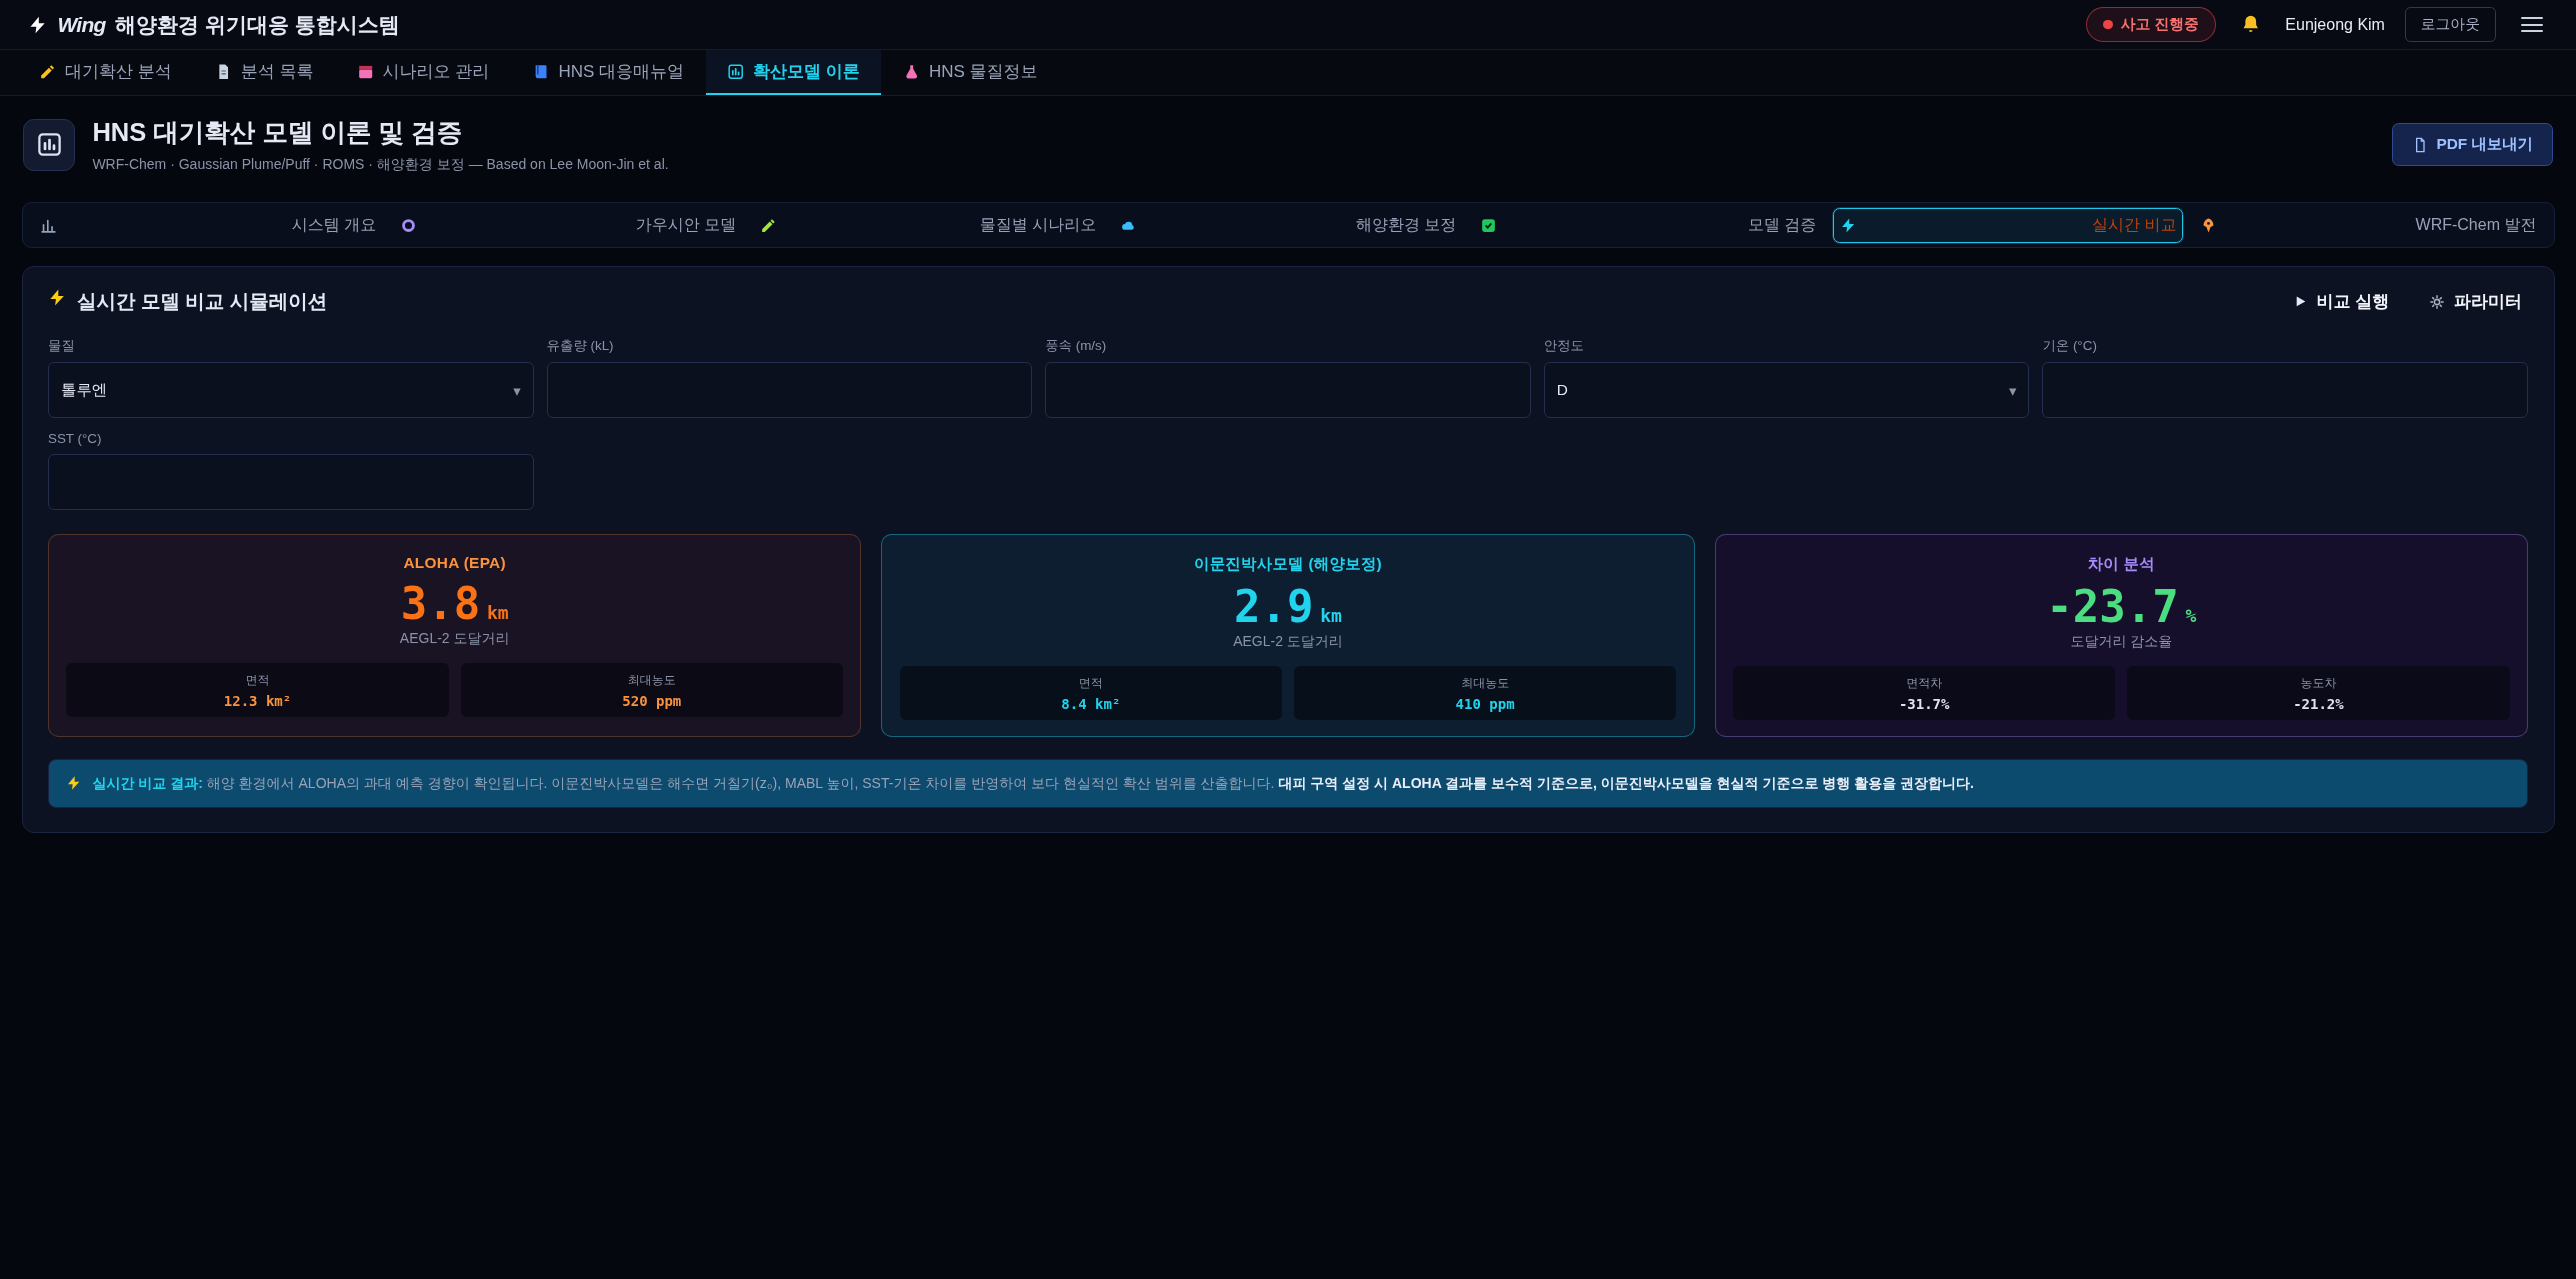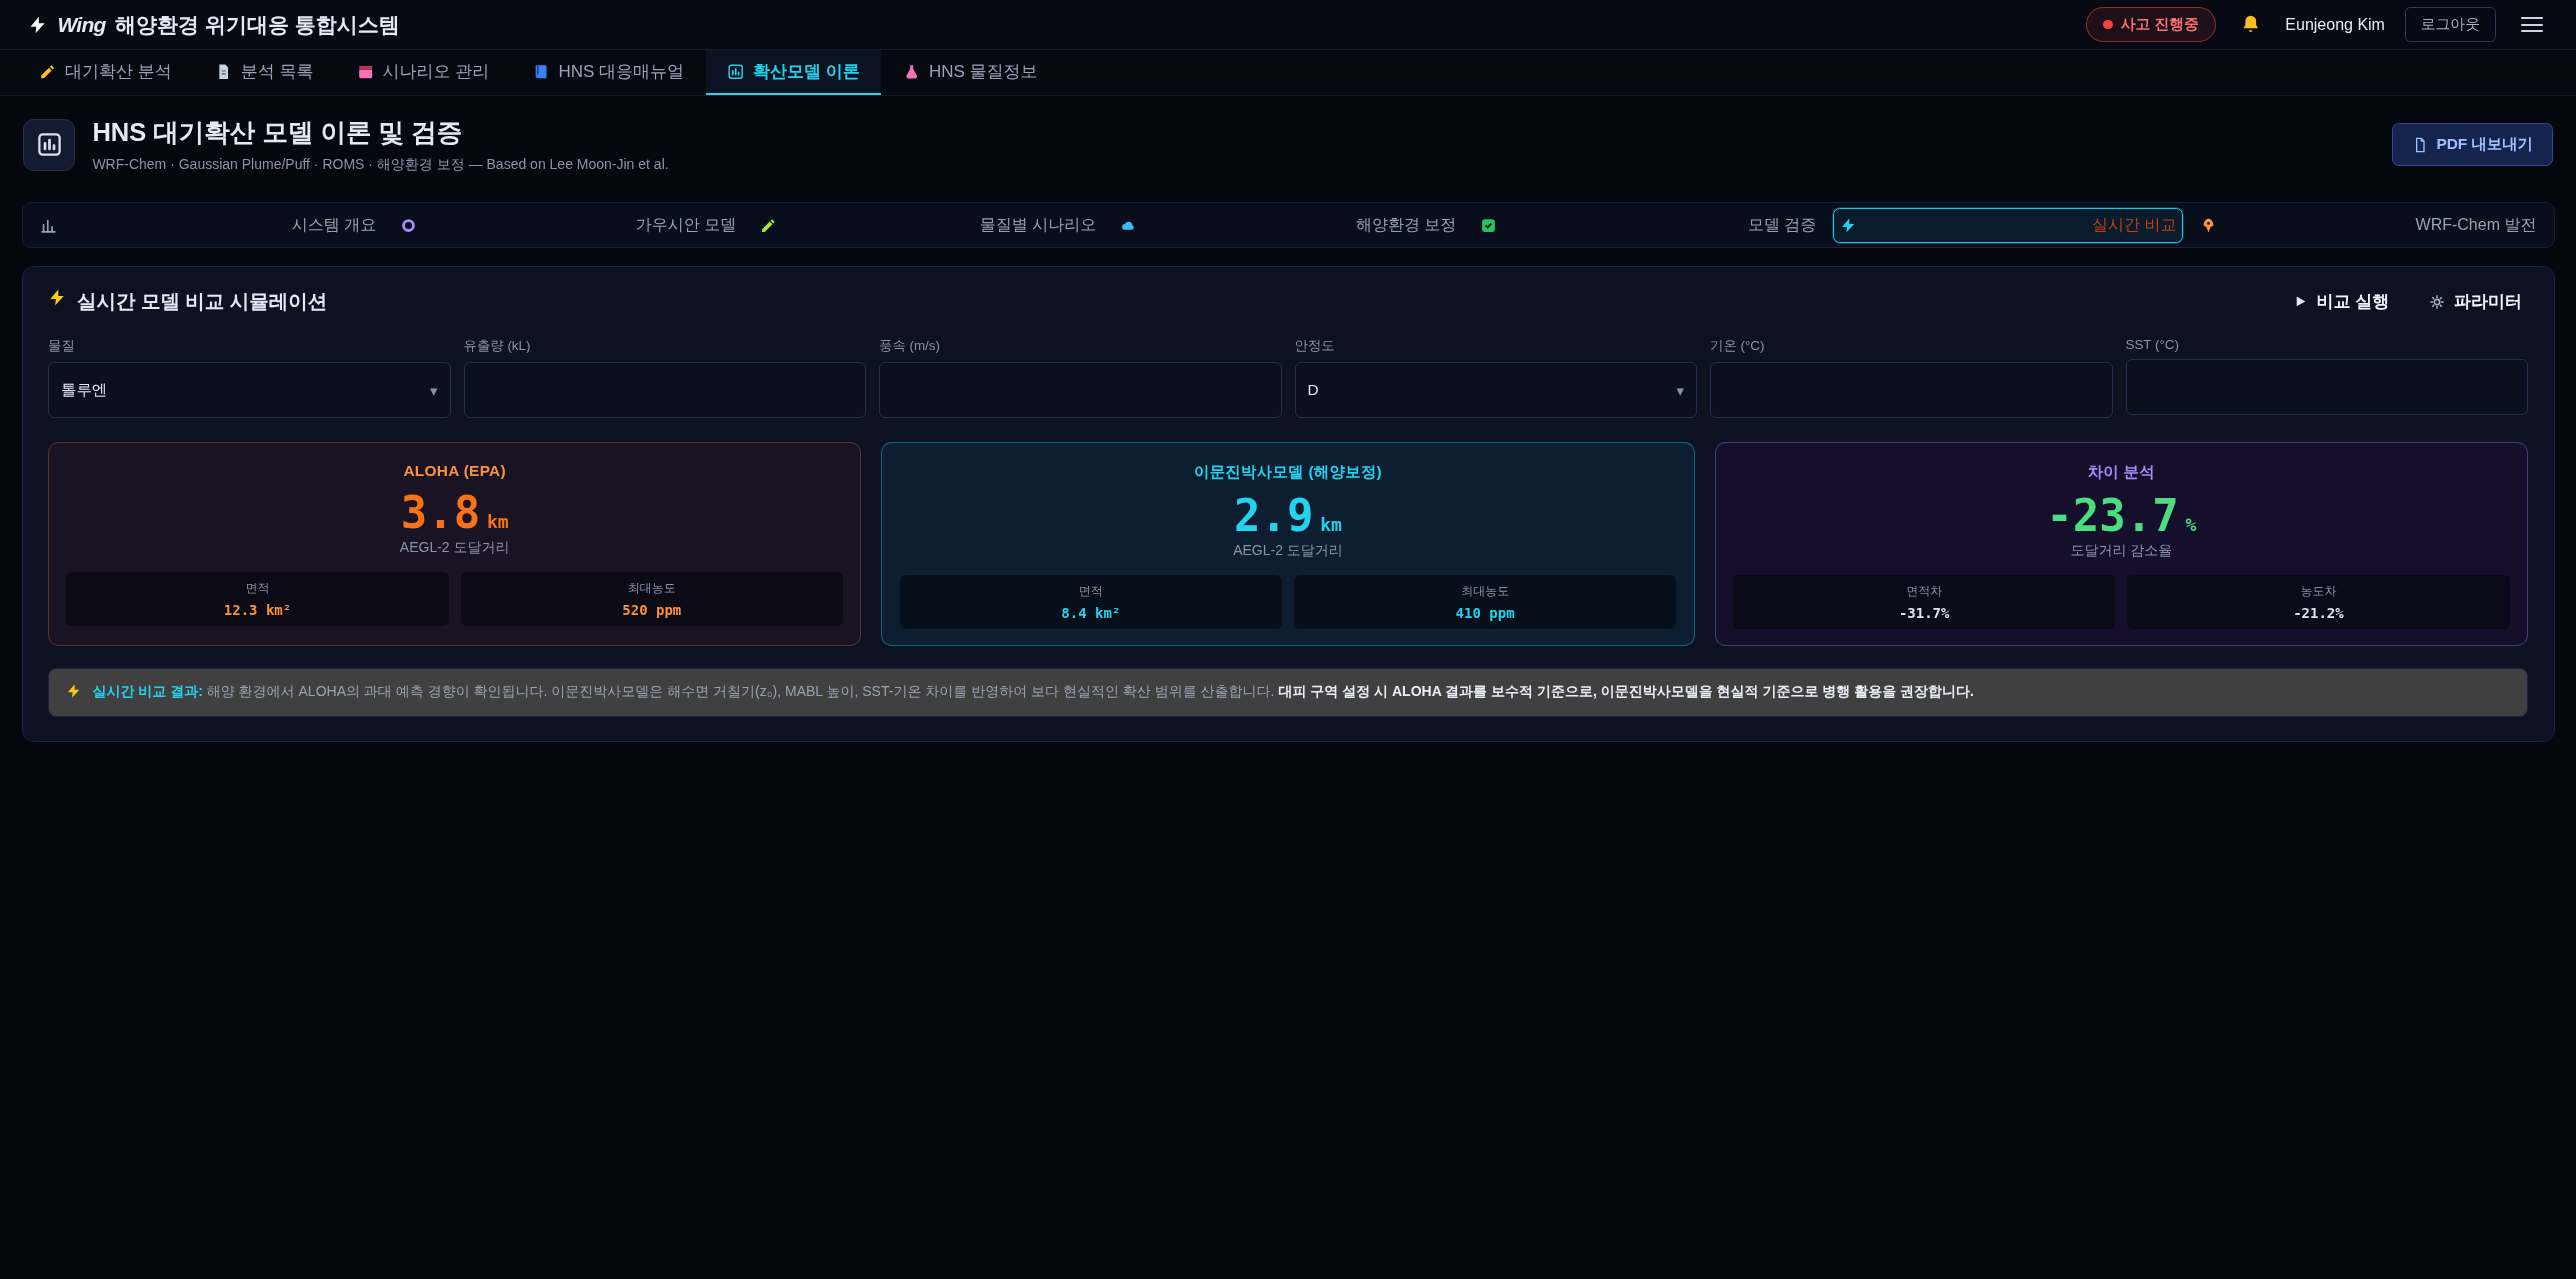--- a/index.html
+++ b/index.html
@@ -66,21 +66,21 @@
 
   
   .panel{margin:17.4px 21.5px;background:var(--panel);border:0.7px solid var(--border);
     border-radius:12px;padding:21.5px 25.5px 24px}
   .panel-head{display:flex;align-items:center}
   .panel-title{display:flex;gap:10px;font-size:19.5px;font-weight:bold;margin:0}
   .panel-actions{margin-left:auto;display:flex;align-items:center;gap:28px}
   .action-btn{background:none;border:none;color:#f3f5fb;font-weight:bold;font-size:17px;
     display:flex;align-items:center;gap:8.7px;white-space:nowrap}
 
-  .form-grid{display:grid;grid-template-columns:repeat(6,1fr);gap:13px;margin-top:21.5px}
+  .form-grid{display:grid;grid-template-columns:repeat(5,1fr);gap:13px;margin-top:21.5px}
   .field label{display:block;font-size:13.4px;color:var(--muted);margin-bottom:7.4px}
   .control{width:100%;height:56px;background:var(--panel2);border:0.7px solid var(--border2);
     border-radius:6px;color:var(--text);font-size:15.4px;padding:0 12px}
   .select{display:flex;align-items:center;justify-content:space-between;cursor:pointer}
   .chev{color:var(--muted);font-size:14.8px}
   input.control{outline:none}
 
   .cards{display:grid;grid-template-columns:repeat(3,1fr);gap:20px;margin-top:24px}
   .card{border-radius:10.7px;padding:19px 17.4px 16px;text-align:center}
   .card-aloha{background:#191324;border:0.7px solid rgba(251,146,60,.25)}
@@ -98,21 +98,21 @@
   .card-unit{font-size:18px;margin-left:6.7px}
   .card-caption{color:var(--muted);font-size:14px;margin-bottom:14.8px}
   .card-stats{display:grid;grid-template-columns:1fr 1fr;gap:12px}
   .stat{background:rgba(3,6,12,.60);border-radius:6px;padding:8.7px 5.4px 8px}
   .stat-label{font-size:12px;color:var(--muted);margin-bottom:4.7px}
   .stat-value{font-family:"DejaVu Sans Mono",monospace;font-size:14px;font-weight:bold}
   .card-aloha .stat-value{color:var(--orange)}
   .card-lee .stat-value{color:var(--cyan)}
   .card-diff .stat-value{color:#dfe4f0}
 
-  .note{margin-top:21.5px;background:#404040;border:0.7px solid #192340;border-radius:8px;
+  .note{margin-top:21.5px;background:#0c4a6e;border:0.7px solid #192340;border-radius:8px;
     padding:12.7px 17.4px;display:flex;gap:10px;align-items:flex-start}
   .note p{margin:0;font-size:14px;line-height:1.55;color:#99a2b7}
   .note-label{color:var(--cyan);font-weight:bold}
   .note-bold{color:#e9edf7;font-weight:bold}
   .note svg{flex:none;margin-top:2px}
 </style>
 </head>
 <body>
 
 <header class="topnav">

